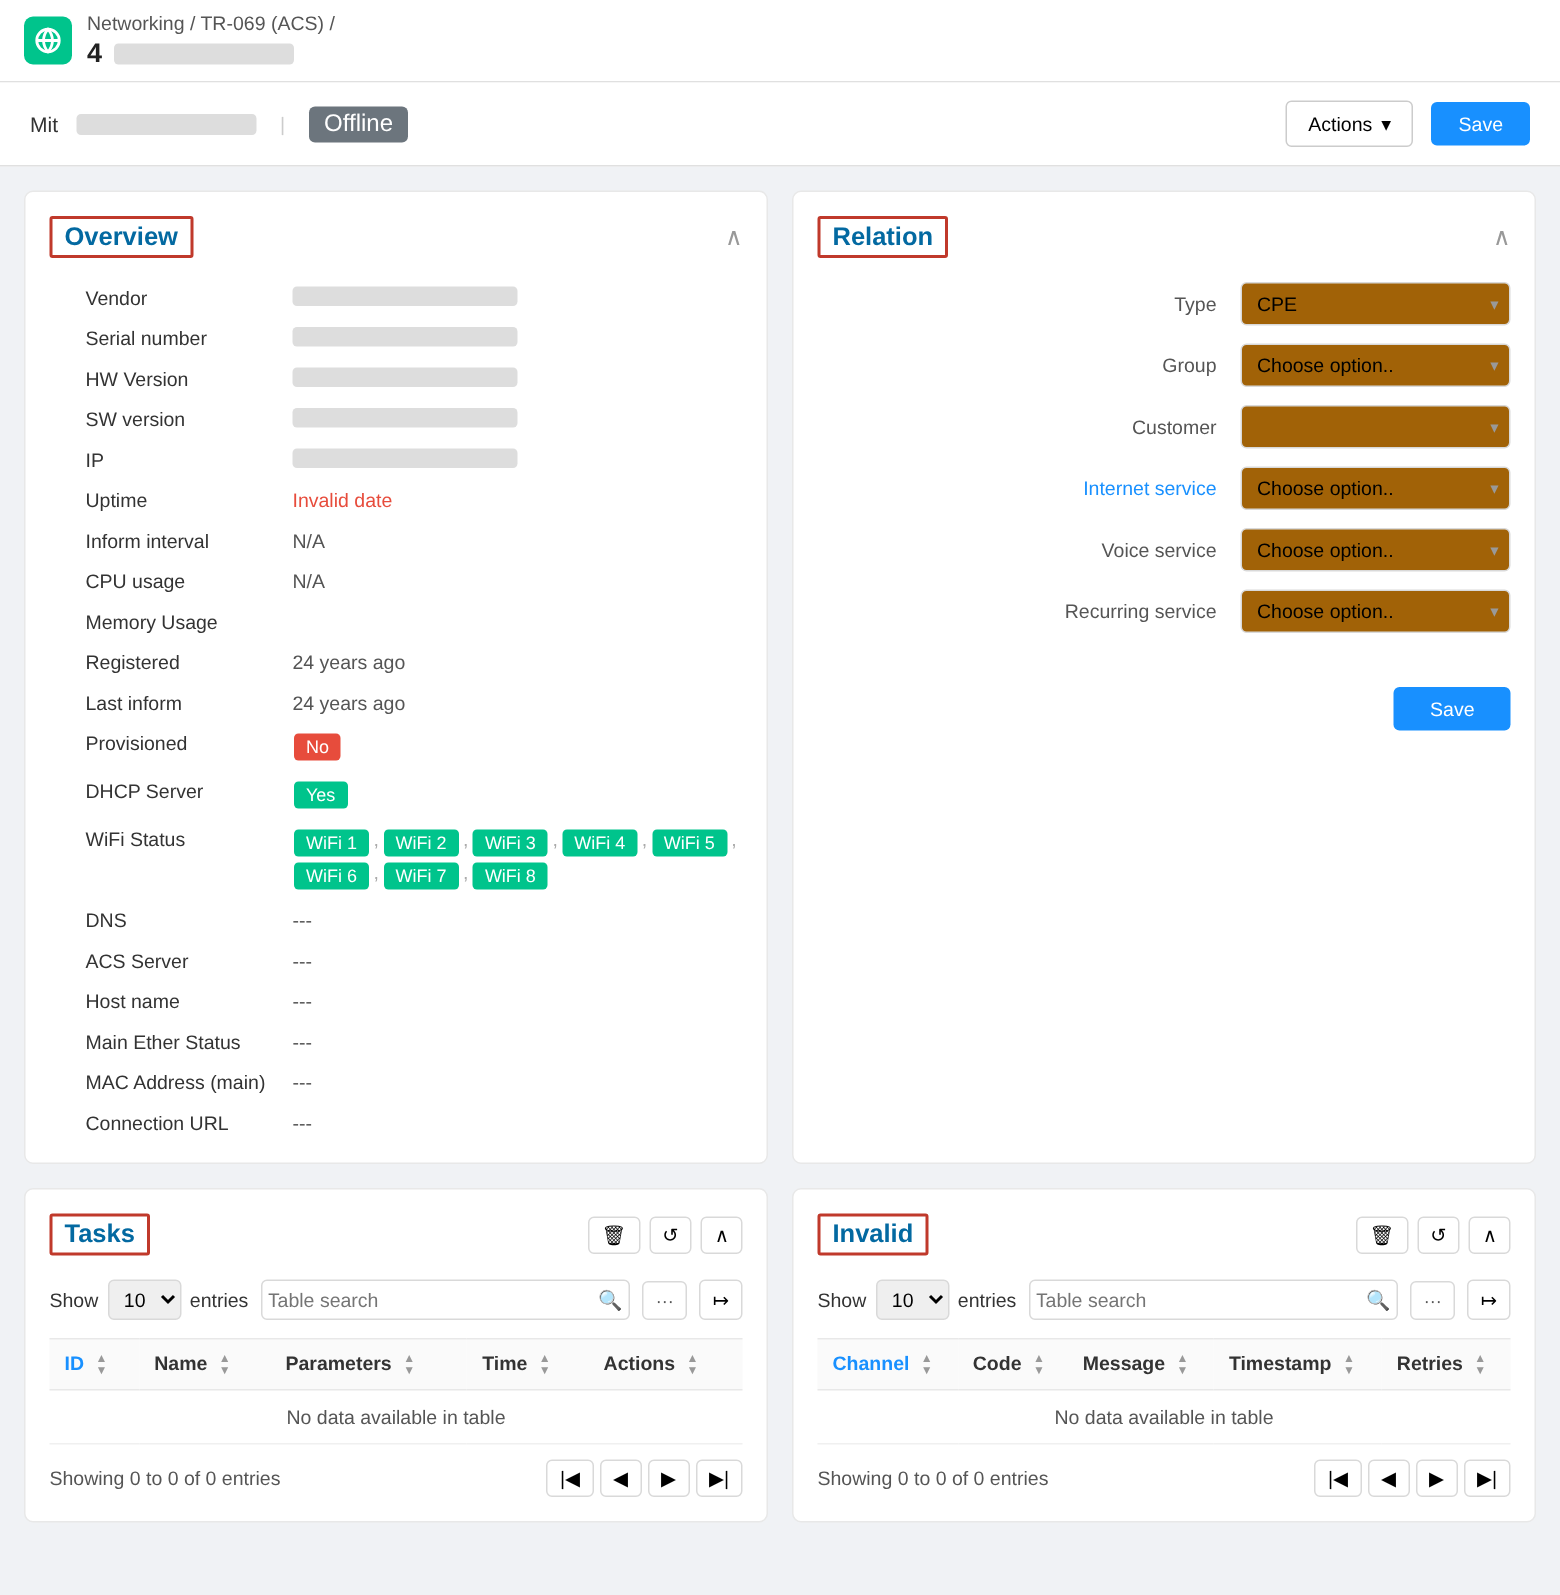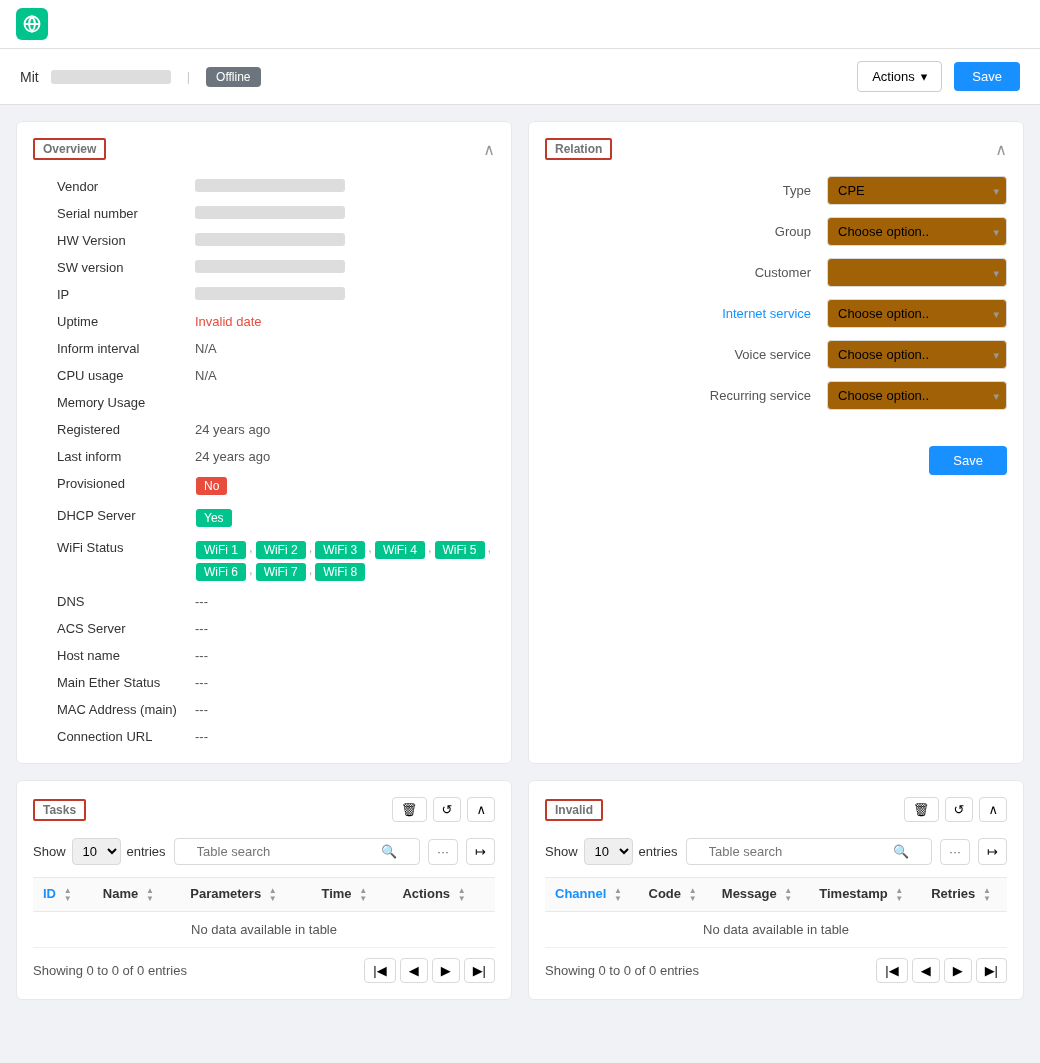--- a/index.html
+++ b/index.html
@@ -7,35 +7,35 @@
 
     
     .top-bar { background: #fff; border-bottom: 1px solid #e0e0e0; padding: 8px 16px; display: flex; align-items: center; gap: 10px; }
     .top-bar-icon { width: 32px; height: 32px; background: #00c48c; border-radius: 6px; display: flex; align-items: center; justify-content: center; color: white; font-size: 16px; flex-shrink: 0; }
     .breadcrumb { font-size: 13px; color: #555; }
     .device-id { font-size: 18px; font-weight: 600; color: #222; }
     .blurred { background: #ddd; border-radius: 3px; display: inline-block; width: 120px; height: 14px; vertical-align: middle; }
 
     
     .header-bar { background: #fff; border-bottom: 1px solid #e0e0e0; padding: 12px 20px; display: flex; align-items: center; gap: 12px; }
-    .offline-badge { background: #6c757d; color: white; border-radius: 4px; padding: 3px 10px; font-size: 12px; font-weight: 500; }
+    .offline-badge { background: #6c757d; color: white; border-radius: 4px; padding: 3px 10px; font-size: 16px; font-weight: 500; }
     .header-spacer { flex: 1; }
     .btn-actions { border: 1px solid #ccc; background: #fff; border-radius: 4px; padding: 7px 14px; cursor: pointer; display: flex; align-items: center; gap: 6px; font-size: 13px; }
     .btn-save-main { background: #1890ff; color: white; border: none; border-radius: 4px; padding: 7px 18px; cursor: pointer; font-size: 13px; font-weight: 500; }
 
     
     .main-content { padding: 16px; display: flex; gap: 16px; flex-direction: column; }
     .top-panels { display: flex; gap: 16px; }
 
     
     .panel { background: #fff; border-radius: 6px; border: 1px solid #e8e8e8; padding: 16px; }
     .panel-left { flex: 1; }
     .panel-right { flex: 1; }
     .panel-header { display: flex; align-items: center; justify-content: space-between; margin-bottom: 16px; }
-    .panel-title { font-size: 12px; font-weight: 600; color: #737373; border: 2px solid #c0392b; padding: 2px 8px; border-radius: 2px; }
+    .panel-title { font-size: 17px; font-weight: 600; color: #0369a1; border: 2px solid #c0392b; padding: 2px 8px; border-radius: 2px; }
     .panel-collapse { color: #999; cursor: pointer; font-size: 16px; }
 
     
     .overview-fields { display: flex; flex-direction: column; gap: 6px; margin-left: 24px; }
     .field-row { display: flex; align-items: flex-start; gap: 8px; padding: 3px 0; }
     .field-label { font-size: 13px; color: #333; font-weight: 500; min-width: 130px; flex-shrink: 0; }
     .field-value { font-size: 13px; color: #555; }
     .field-value.blurred-val { background: #ddd; border-radius: 3px; width: 150px; height: 13px; display: inline-block; }
     .field-value.invalid { color: #e74c3c; }
 
@@ -56,21 +56,21 @@
     .btn-save-relation { background: #1890ff; color: white; border: none; border-radius: 4px; padding: 7px 24px; cursor: pointer; font-size: 13px; font-weight: 500; align-self: flex-end; margin-top: 8px; }
 
     
     .bottom-panels { display: flex; gap: 16px; }
     .bottom-panel { background: #fff; border-radius: 6px; border: 1px solid #e8e8e8; padding: 16px; flex: 1; }
 
     
     .table-toolbar { display: flex; align-items: center; gap: 8px; margin-bottom: 12px; }
     .show-entries { display: flex; align-items: center; gap: 6px; font-size: 13px; }
     .entries-select { border: 1px solid #d9d9d9; border-radius: 4px; padding: 4px 6px; font-size: 13px; }
-    .search-box { border: 1px solid #d9d9d9; border-radius: 4px; padding: 5px 22px; font-size: 13px; display: flex; align-items: center; gap: 6px; flex: 1; }
+    .search-box { border: 1px solid #d9d9d9; border-radius: 4px; padding: 5px 4px; font-size: 13px; display: flex; align-items: center; gap: 6px; flex: 1; }
     .search-box input { border: none; outline: none; font-size: 13px; width: 100%; }
     .toolbar-btn { border: 1px solid #d9d9d9; border-radius: 4px; padding: 5px 8px; cursor: pointer; background: #fff; font-size: 12px; color: #555; }
     .toolbar-icon-btn { border: 1px solid #d9d9d9; border-radius: 4px; padding: 5px 8px; cursor: pointer; background: #fff; font-size: 13px; }
 
     
     .data-table { width: 100%; border-collapse: collapse; font-size: 13px; }
     .data-table th { background: #fafafa; border-bottom: 1px solid #e8e8e8; border-top: 1px solid #e8e8e8; padding: 8px 10px; text-align: left; font-weight: 600; color: #333; white-space: nowrap; }
     .data-table th .sort-arrows { display: inline-flex; flex-direction: column; margin-left: 4px; font-size: 8px; color: #999; vertical-align: middle; line-height: 1; }
     .data-table td { border-bottom: 1px solid #f0f0f0; padding: 10px; color: #555; text-align: center; }
 
@@ -85,20 +85,29 @@
   </style>
 </head>
 <body>
 
 <div class="top-bar">
   <div class="top-bar-icon">
     <svg width="18" height="18" viewBox="0 0 24 24" fill="none" stroke="white" stroke-width="2.5">
       <circle cx="12" cy="12" r="10"></circle>
         <path d="M2 12h20M12 2a15.3 15.3 0 0 1 4 10 15.3 15.3 0 0 1-4 10 15.3 15.3 0 0 1-4-10 15.3 15.3 0 0 1 4-10z"></path>
     </svg>
+  </div>
+  <div style="display:flex;flex-direction:column;gap:2px;">
+    <div class="breadcrumb">
+      <span>Networking</span> / <span>TR-069 (ACS)</span> /
+    </div>
+    <div style="display:flex;align-items:center;gap:8px;">
+      <span class="device-id">4</span>
+      <span class="blurred"></span>
+    </div>
   </div>
 </div>
 
 <div class="header-bar">
   <span style="font-size:14px;font-weight:500;">Mit</span>
   <span style="background:#ddd;border-radius:3px;width:120px;height:14px;display:inline-block;"></span>
   <span style="color:#ccc;margin:0 4px;">|</span>
   <span class="offline-badge">Offline</span>
   <div class="header-spacer"></div>
   <button class="btn-actions">

